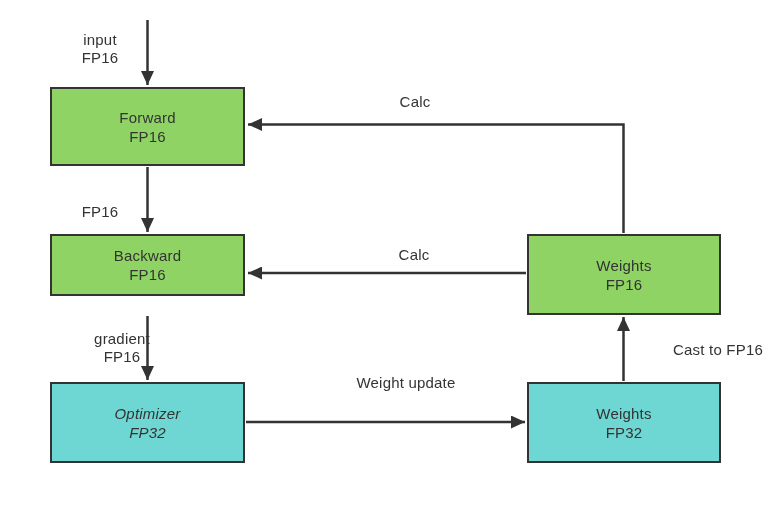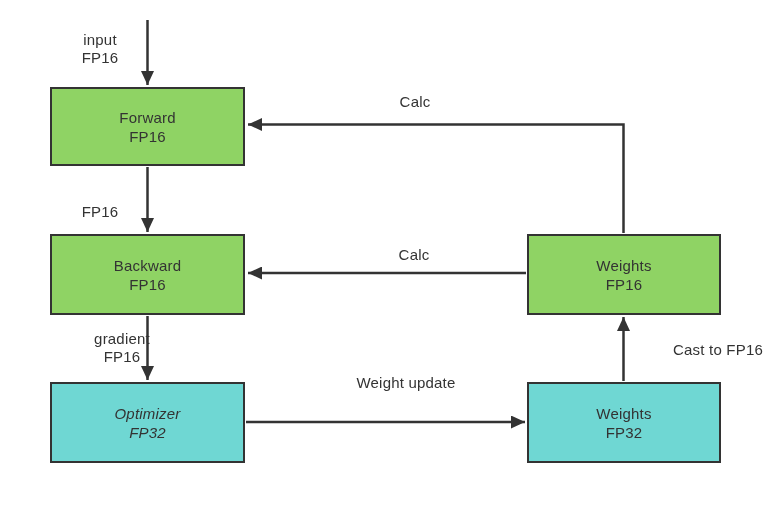--- a/index.html
+++ b/index.html
@@ -75,21 +75,21 @@
     <path class="edge" d="M623.5,381 L623.5,317" marker-end="url(#arrow)"></path>
     <path class="edge" d="M526,273 L248,273" marker-end="url(#arrow)"></path>
     <path class="edge" d="M623.5,233 L623.5,124.5 L248,124.5" marker-end="url(#arrow)"></path>
   </svg>
 
   <div class="node green" style="left:50px; top:87px; width:195px; height:79px;">
     <span>Forward</span>
     <span>FP16</span>
   </div>
 
-  <div class="node green" style="left:50px; top:234px; width:195px; height:81px;">
+  <div class="node green" style="left:50px; top:234px; width:195px; height:62px;">
     <span>Backward</span>
     <span>FP16</span>
   </div>
 
   <div class="node cyan" style="left:50px; top:382px; width:195px; height:81px;font-style:italic;">
     <span>Optimizer</span>
     <span>FP32</span>
   </div>
 
   <div class="node green" style="left:527px; top:234px; width:194px; height:81px;">

